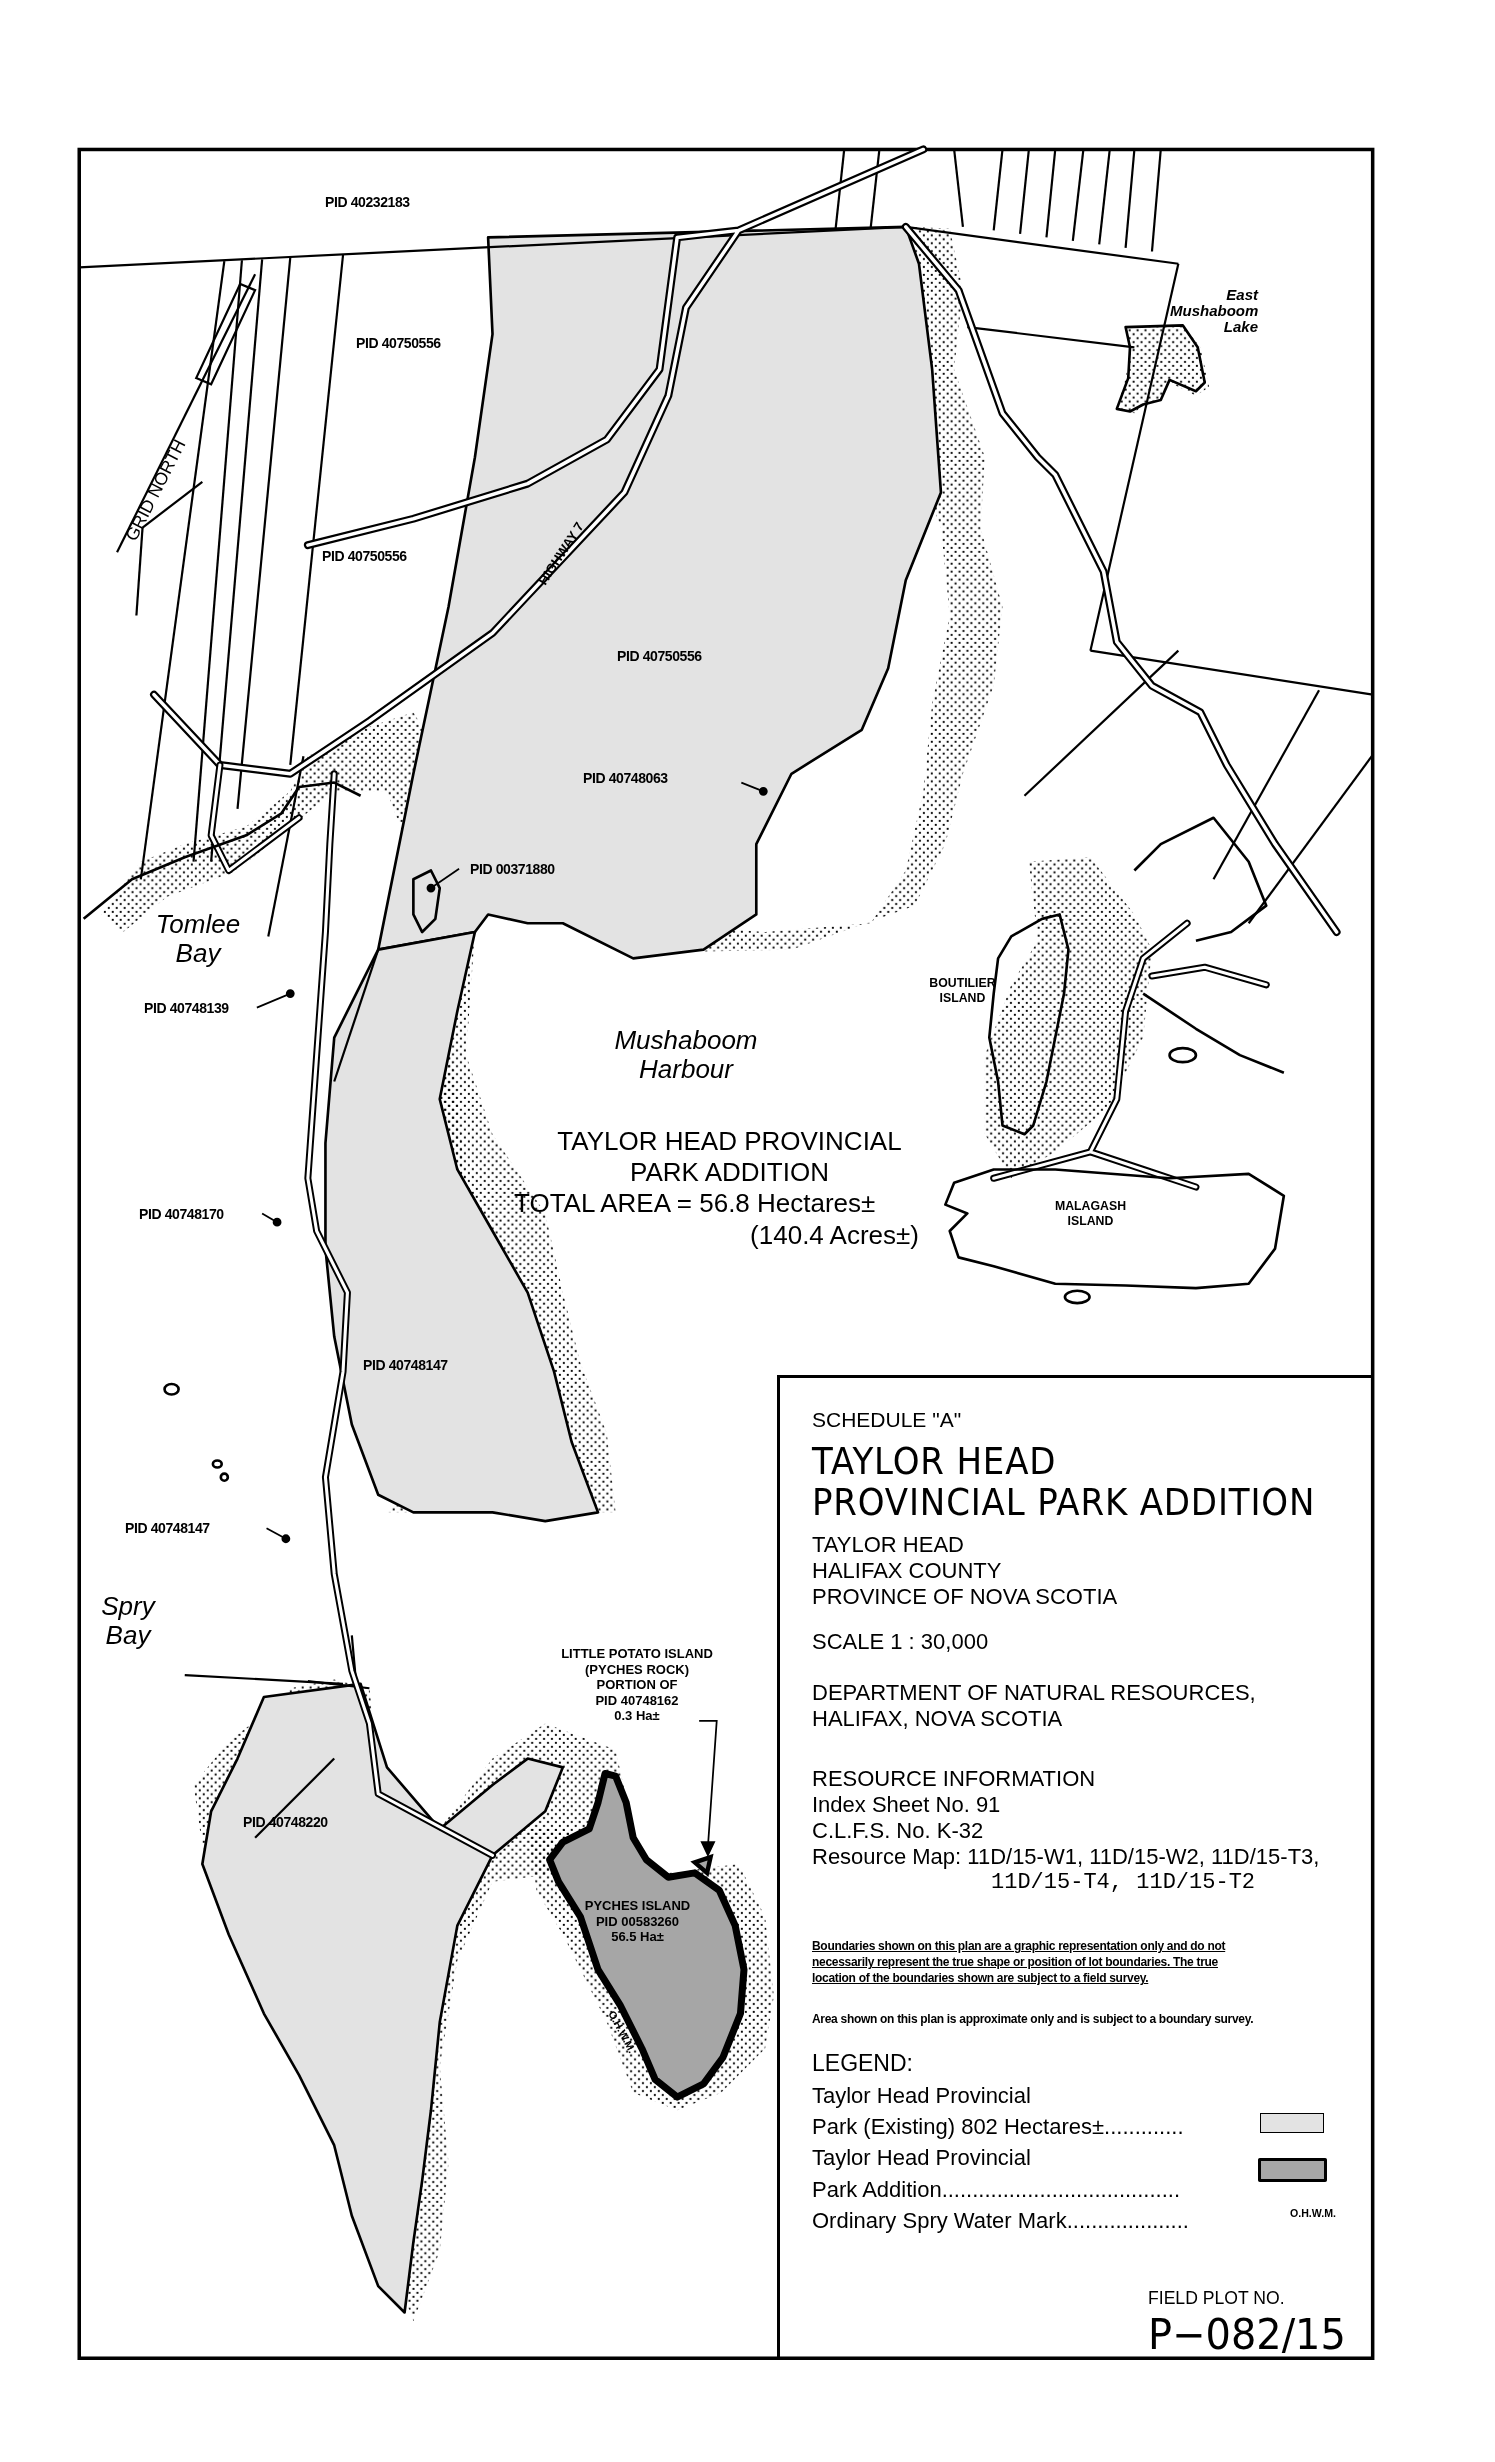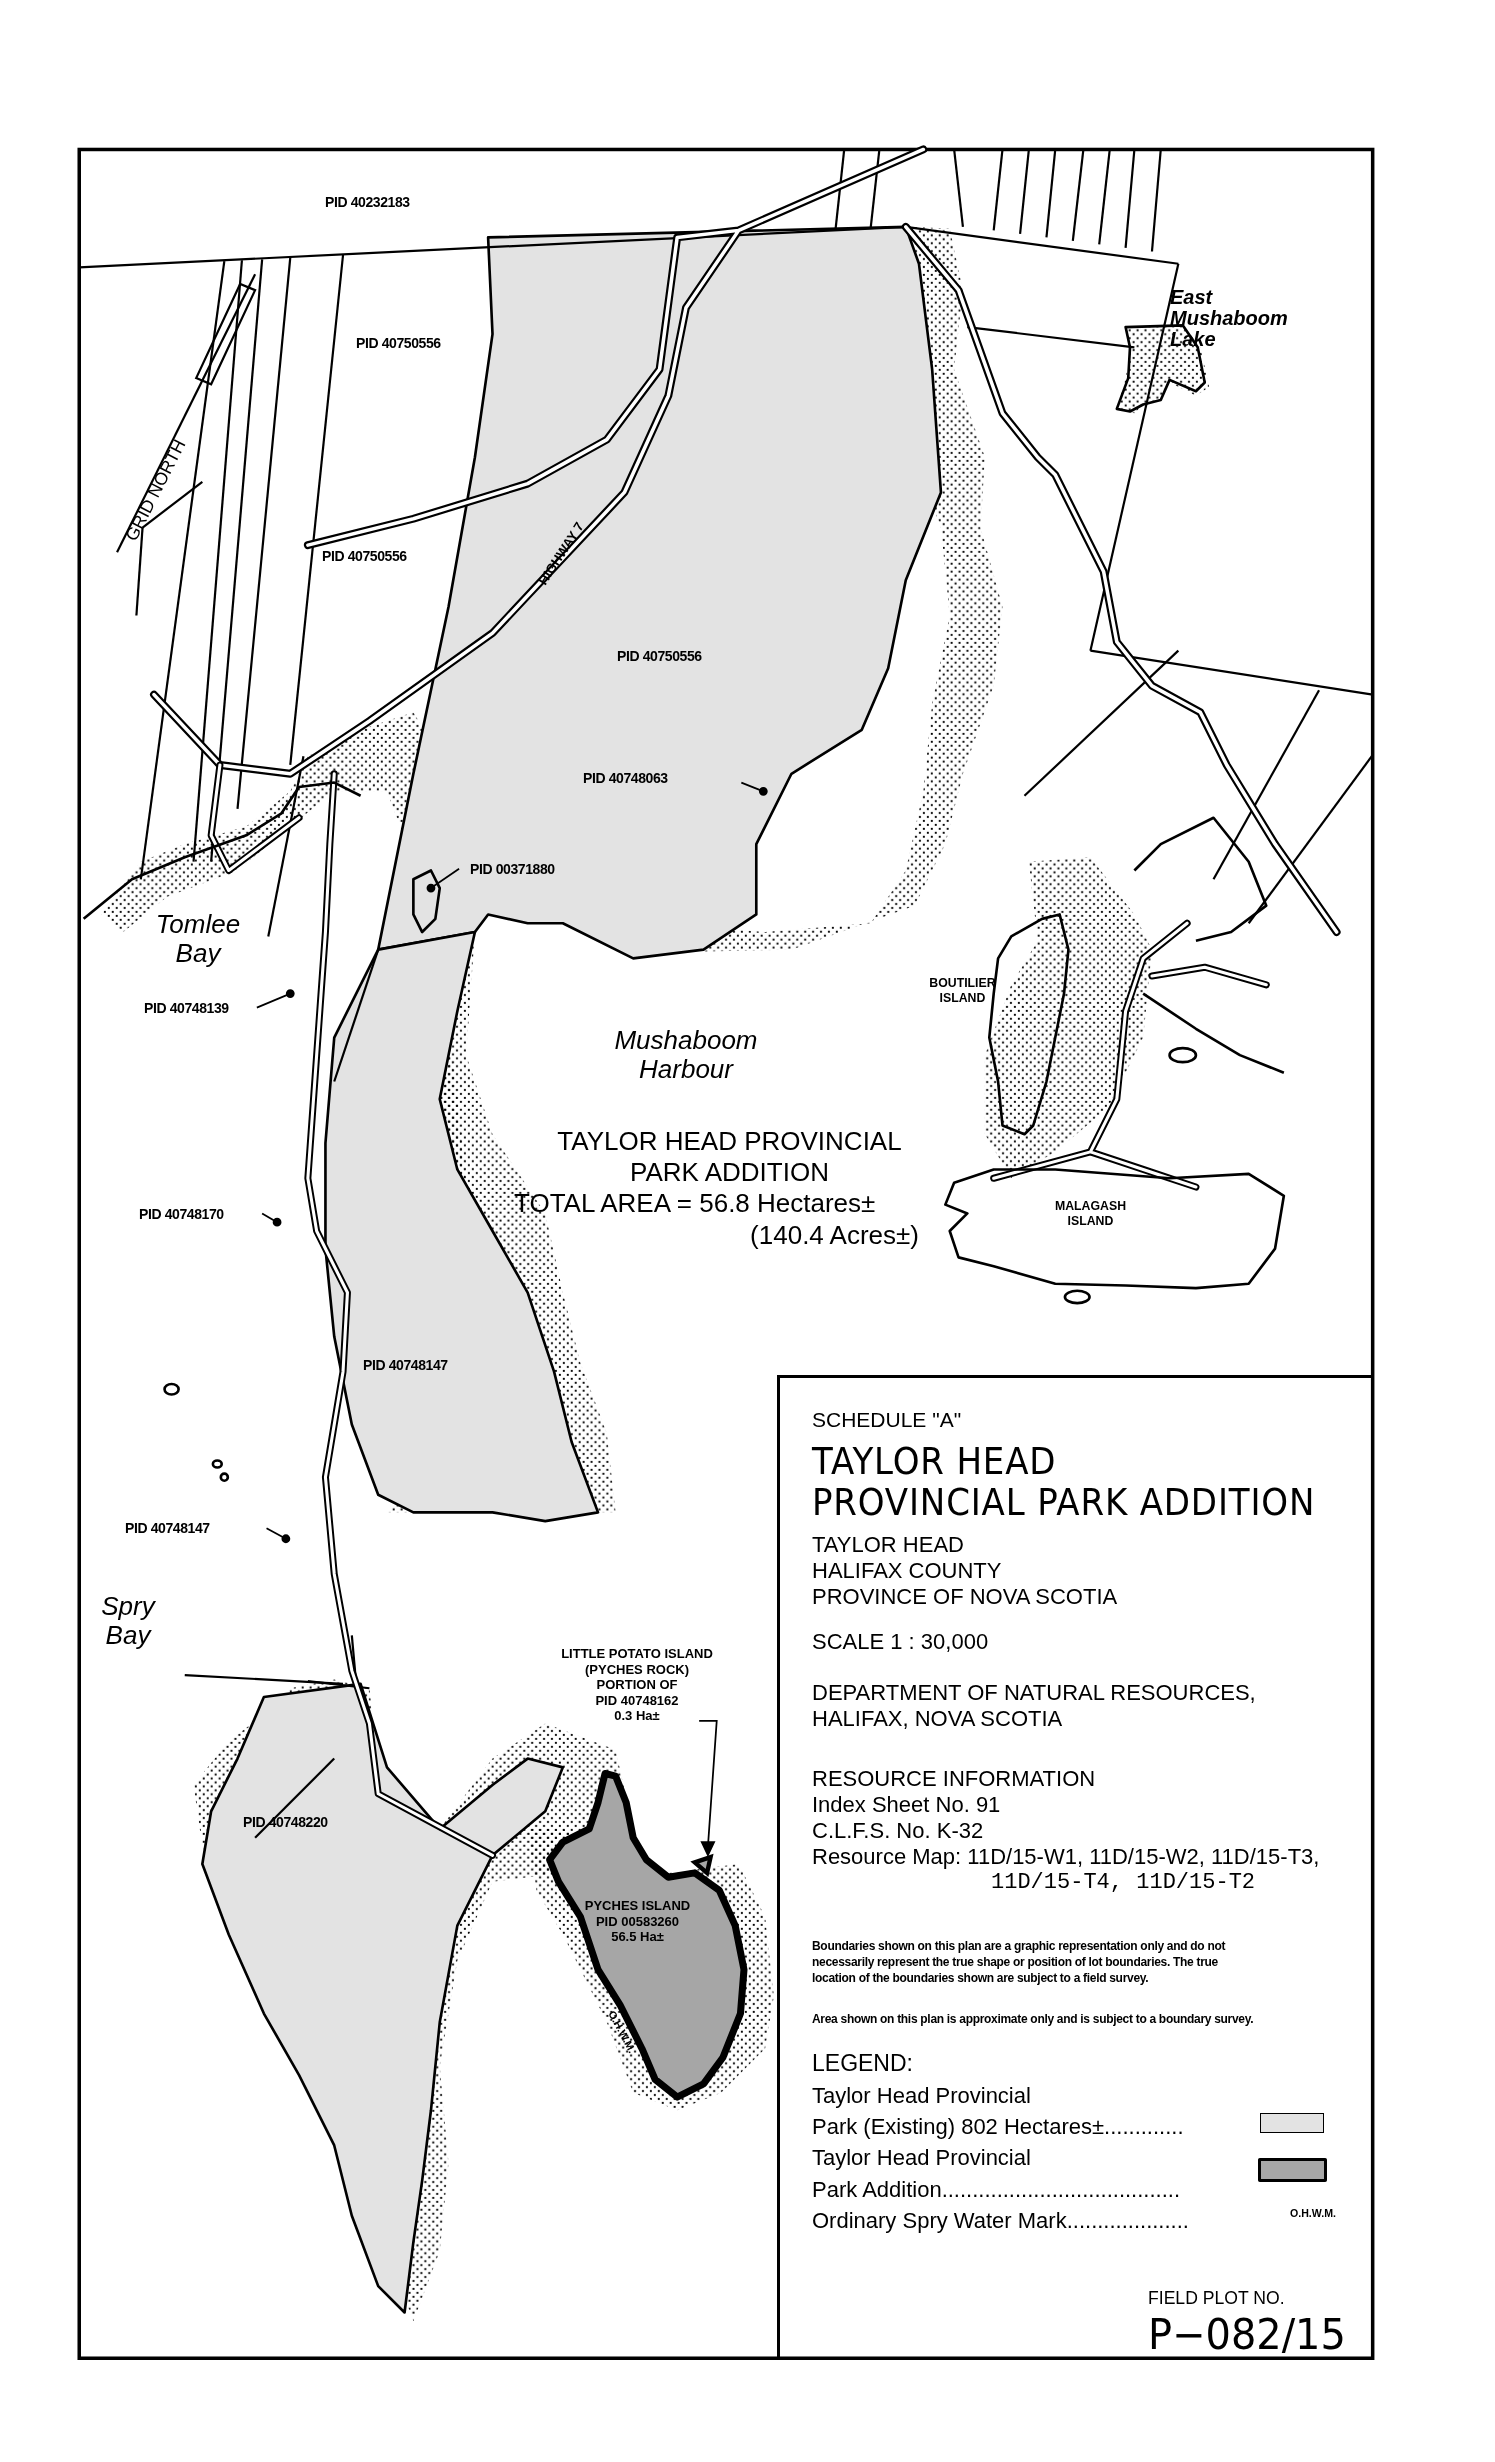--- a/index.html
+++ b/index.html
@@ -2,21 +2,21 @@
 <html style="font-size:14px"><head>
 <meta charset="utf-8">
 <style>
   html, body { margin:0; padding:0; background:#ffffff; }
   body { width:1495px; height:2462px; position:relative; overflow:hidden;
          font-family:"Liberation Sans", sans-serif; color:#000; }
   #map { position:absolute; left:0; top:0; width:1495px; height:2462px; }
   .lbl { position:absolute; white-space:nowrap; font-family:"Liberation Sans", sans-serif; color:#000; line-height:1; }
   .pid { font-size:14px; font-weight:bold; letter-spacing:-0.4px; }
   .water { font-style:italic; font-size:26px; text-align:center; line-height:1.1; }
-  .water-sm { font-style:italic; font-size:20px; text-align:left; line-height:1.05; font-weight:bold; }
+  .water-sm { font-style:italic; font-size:15px; text-align:right; line-height:1.05; font-weight:bold; }
   .island { font-size:12.3px; font-weight:bold; text-align:center; line-height:1.2; }
   .big-center { font-size:26px; text-align:center; line-height:1.2; }
   #titleblock { position:absolute; left:777px; top:1375px; width:596px; height:984px; box-sizing:border-box;
                 border-left:3.5px solid #000; border-top:3.5px solid #000; }
   .tb { position:absolute; left:32px; white-space:nowrap; font-family:"Liberation Sans", sans-serif; line-height:1.18; }
   .tb-sched { font-size:21px; }
   .tb-title { font-size:37px; line-height:1.12; letter-spacing:0.9px; font-family:"DejaVu Sans", sans-serif; font-weight:normal; transform:scaleX(0.92); transform-origin:left; }
   .tb-loc { font-size:22px; }
   .tb-res { font-size:22px; }
   .tb-res-head { font-weight:bold; font-size:22px; }
@@ -233,21 +233,21 @@
     <div>DEPARTMENT OF NATURAL RESOURCES,</div>
     <div>HALIFAX, NOVA SCOTIA</div>
   </div>
   <div class="tb tb-res" style="top:388px;">
     <div class="tb-res-head" style="font-weight:normal;">RESOURCE INFORMATION</div>
     <div>Index Sheet No. 91</div>
     <div>C.L.F.S. No. K-32</div>
     <div>Resource Map: 11D/15-W1, 11D/15-W2, 11D/15-T3,</div>
     <div style="padding-left:179px;font-family:Liberation Mono, monospace;">11D/15-T4, 11D/15-T2</div>
   </div>
-  <div class="tb tb-note" style="top:560px;">
+  <div class="tb tb-note" style="top:560px;text-decoration:underline;">
     <div>Boundaries shown on this plan are a graphic representation only and do not</div>
     <div>necessarily represent the true shape or position of lot boundaries.  The true</div>
     <div>location of the boundaries shown are subject to a field survey.</div>
   </div>
   <div class="tb tb-note" style="top:633px;">Area shown on this plan is approximate only and is subject to a boundary survey.</div>
 
   <div class="tb tb-legend-head" style="top:672px;">LEGEND:</div>
   <div class="tb tb-legend" style="top:702px;">
     <div>Taylor Head Provincial</div>
     <div>Park (Existing) 802 Hectares±.............</div>

